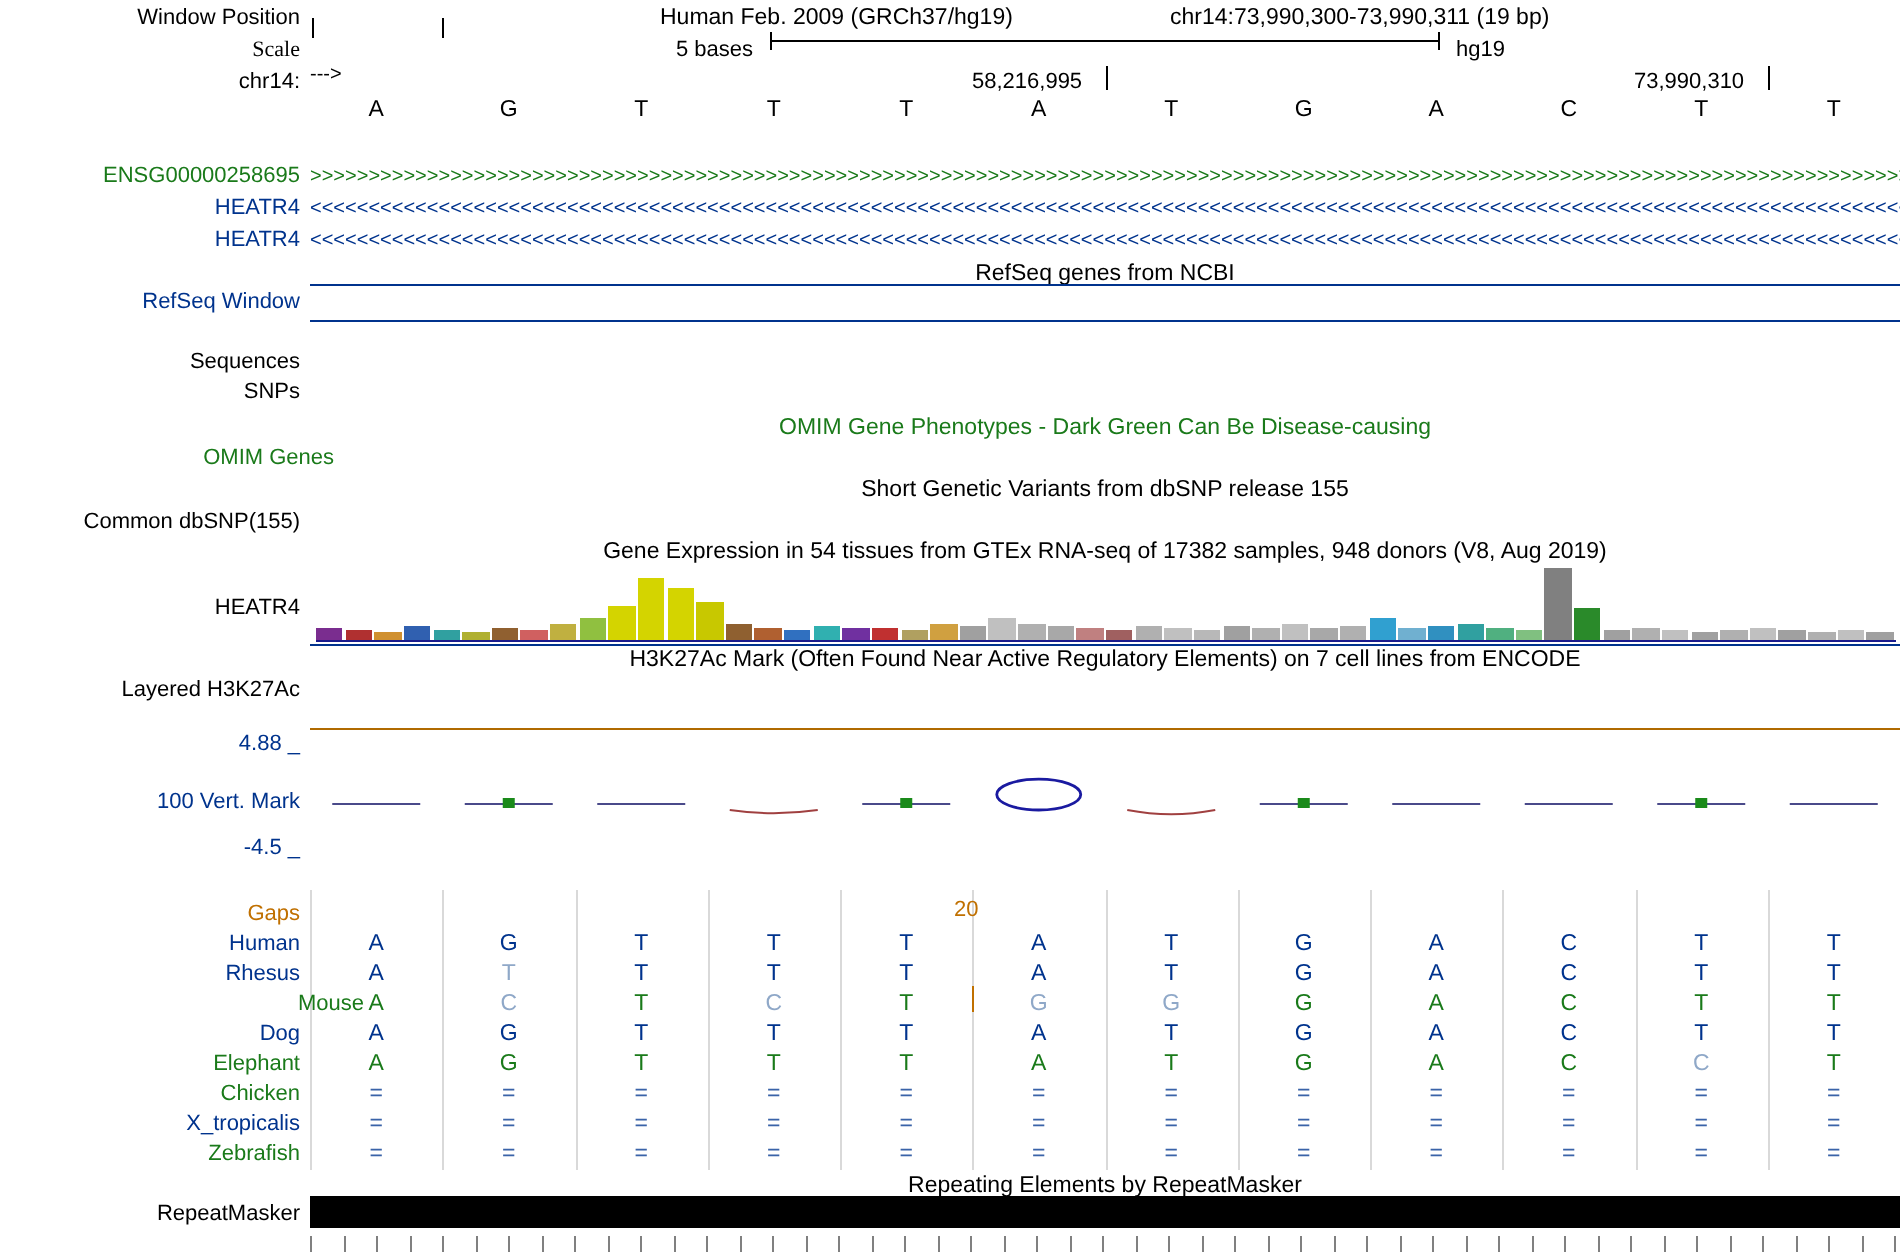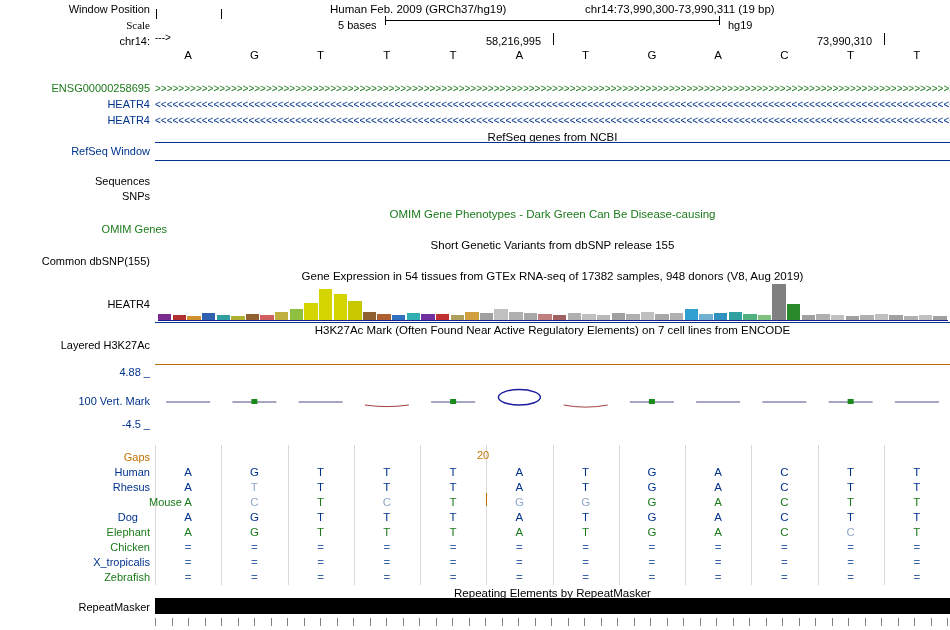--- a/index.html
+++ b/index.html
@@ -246,21 +246,21 @@
       <div class="basecell" style="left: 307.625px; top: 496px; color: rgb(26, 122, 26);">T</div>
       <div class="basecell" style="left: 373.875px; top: 496px; color: rgb(143, 168, 200);">C</div>
       <div class="basecell" style="left: 440.125px; top: 496px; color: rgb(26, 122, 26);">T</div>
       <div class="basecell" style="left: 506.375px; top: 496px; color: rgb(143, 168, 200);">G</div>
       <div class="basecell" style="left: 572.625px; top: 496px; color: rgb(143, 168, 200);">G</div>
       <div class="basecell" style="left: 638.875px; top: 496px; color: rgb(26, 122, 26);">G</div>
       <div class="basecell" style="left: 705.125px; top: 496px; color: rgb(26, 122, 26);">A</div>
       <div class="basecell" style="left: 771.375px; top: 496px; color: rgb(26, 122, 26);">C</div>
       <div class="basecell" style="left: 837.625px; top: 496px; color: rgb(26, 122, 26);">T</div>
       <div class="basecell" style="left: 903.875px; top: 496px; color: rgb(26, 122, 26);">T</div>
-      <div class="lbl" style="left: 0px; top: 511px; width: 138px; color: rgb(0, 51, 141);">Dog</div>
+      <div class="lbl" style="left: 0px; top: 511px; width: 150px; color: rgb(0, 51, 141);">Dog</div>
       <div class="basecell" style="left: 175.125px; top: 511px; color: rgb(0, 51, 141);">A</div>
       <div class="basecell" style="left: 241.375px; top: 511px; color: rgb(0, 51, 141);">G</div>
       <div class="basecell" style="left: 307.625px; top: 511px; color: rgb(0, 51, 141);">T</div>
       <div class="basecell" style="left: 373.875px; top: 511px; color: rgb(0, 51, 141);">T</div>
       <div class="basecell" style="left: 440.125px; top: 511px; color: rgb(0, 51, 141);">T</div>
       <div class="basecell" style="left: 506.375px; top: 511px; color: rgb(0, 51, 141);">A</div>
       <div class="basecell" style="left: 572.625px; top: 511px; color: rgb(0, 51, 141);">T</div>
       <div class="basecell" style="left: 638.875px; top: 511px; color: rgb(0, 51, 141);">G</div>
       <div class="basecell" style="left: 705.125px; top: 511px; color: rgb(0, 51, 141);">A</div>
       <div class="basecell" style="left: 771.375px; top: 511px; color: rgb(0, 51, 141);">C</div>

